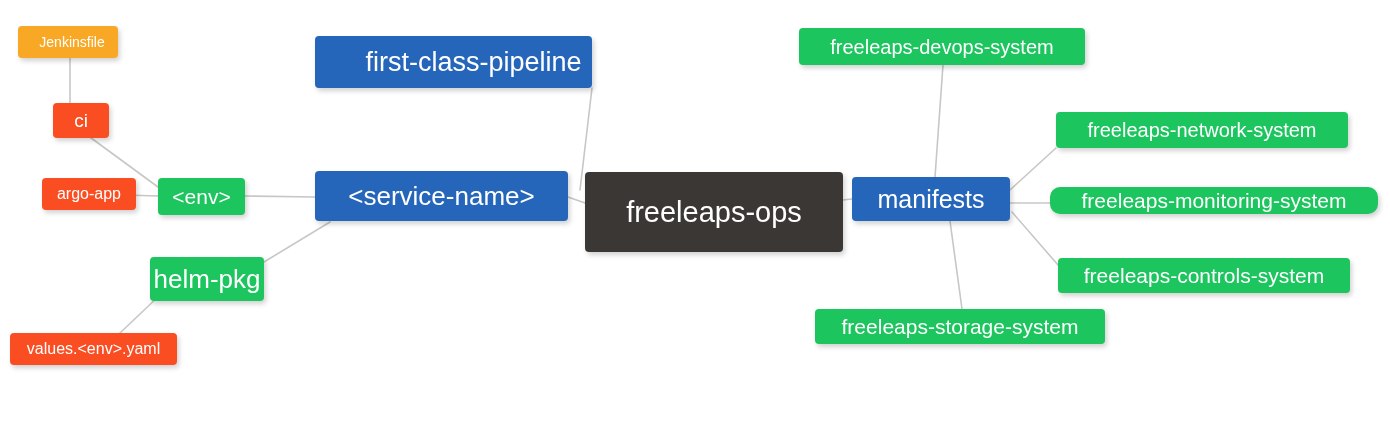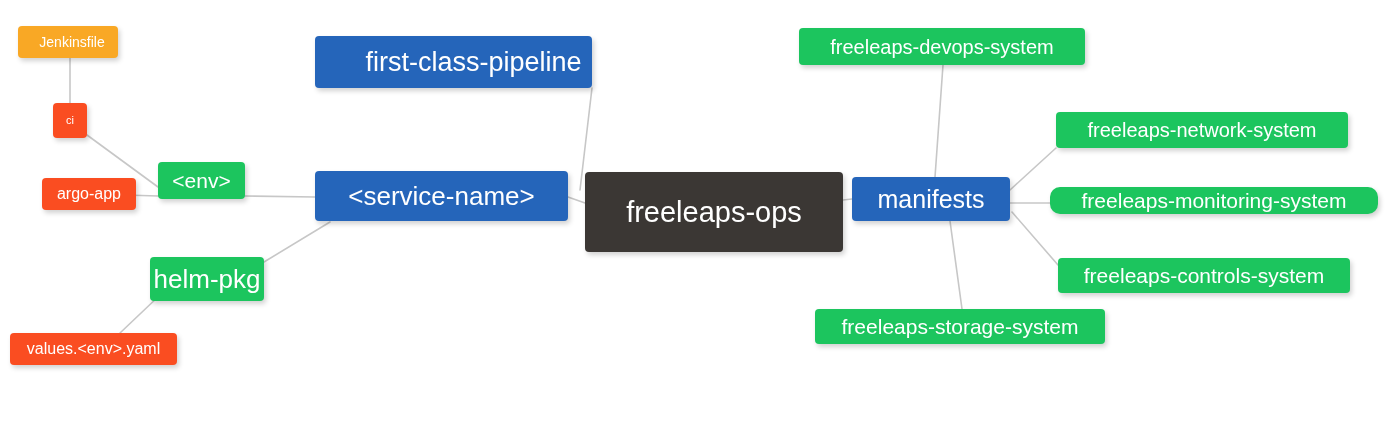--- a/index.html
+++ b/index.html
@@ -60,23 +60,23 @@
       <path d="M 1010 190 L 1056 148" stroke="#c7c7c7" stroke-width="1.6" fill="none" stroke-linecap="round"></path>
       <path d="M 1010 203 L 1050 203" stroke="#c7c7c7" stroke-width="1.6" fill="none" stroke-linecap="round"></path>
       <path d="M 1012 212 L 1058 265" stroke="#c7c7c7" stroke-width="1.6" fill="none" stroke-linecap="round"></path>
       <path d="M 950 221 L 962 309" stroke="#c7c7c7" stroke-width="1.6" fill="none" stroke-linecap="round"></path>
     </svg>
   <div id="nodes">
       <div class="node n-root" style="left: 585px; top: 172px; width: 258px; height: 80px; font-size: 29px;">freeleaps-ops</div>
       <div class="node n-blue" style="left: 315px; top: 171px; width: 253px; height: 50px; font-size: 26px;">&lt;service-name&gt;</div>
       <div class="node n-blue" style="left: 315px; top: 36px; width: 277px; height: 52px; font-size: 27px; padding-left: 40px;">first-class-pipeline</div>
       <div class="node n-blue" style="left: 852px; top: 177px; width: 158px; height: 44px; font-size: 25px;">manifests</div>
-      <div class="node n-green" style="left: 158px; top: 162px; width: 87px; height: 37px; font-size: 21px;">&lt;env&gt;</div>
+      <div class="node n-green" style="left: 158px; top: 178px; width: 87px; height: 37px; font-size: 21px;">&lt;env&gt;</div>
       <div class="node n-green" style="left: 150px; top: 257px; width: 114px; height: 44px; font-size: 26px;">helm-pkg</div>
-      <div class="node n-red" style="left: 53px; top: 103px; width: 34px; height: 35px; font-size: 11px; text-align: right;">ci</div>
+      <div class="node n-red" style="left: 53px; top: 103px; width: 56px; height: 35px; font-size: 19px; text-align: right;">ci</div>
       <div class="node n-orange" style="left: 18px; top: 26px; width: 100px; height: 32px; font-size: 14px; padding-left: 8px;">Jenkinsfile</div>
       <div class="node n-red" style="left: 42px; top: 178px; width: 94px; height: 32px; font-size: 16px;">argo-app</div>
       <div class="node n-red" style="left: 10px; top: 333px; width: 167px; height: 32px; font-size: 16px;">values.&lt;env&gt;.yaml</div>
       <div class="node n-green" style="left: 799px; top: 28px; width: 286px; height: 37px; font-size: 20px;">freeleaps-devops-system</div>
       <div class="node n-green" style="left: 1056px; top: 112px; width: 292px; height: 36px; font-size: 20px;">freeleaps-network-system</div>
       <div class="node n-green" style="left: 1050px; top: 187px; width: 328px; height: 27px; font-size: 21px; border-radius: 10px;">freeleaps-monitoring-system</div>
       <div class="node n-green" style="left: 1058px; top: 258px; width: 292px; height: 35px; font-size: 21px;">freeleaps-controls-system</div>
       <div class="node n-green" style="left: 815px; top: 309px; width: 290px; height: 35px; font-size: 21px;">freeleaps-storage-system</div>
     </div>
 </div>

